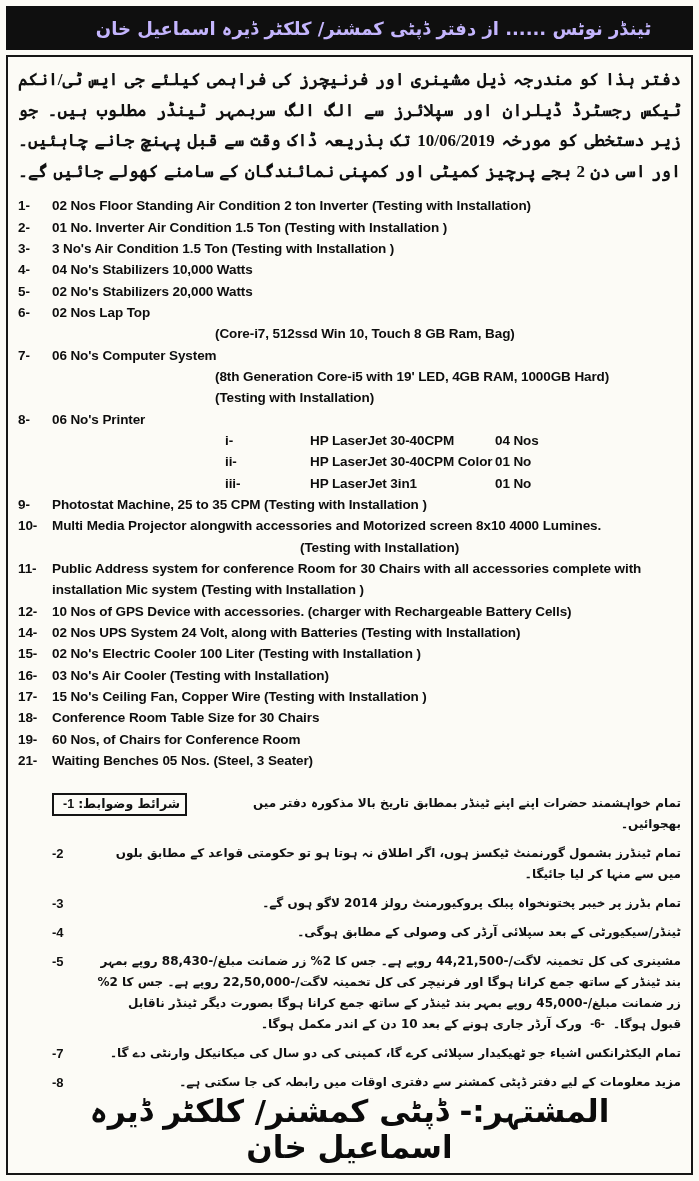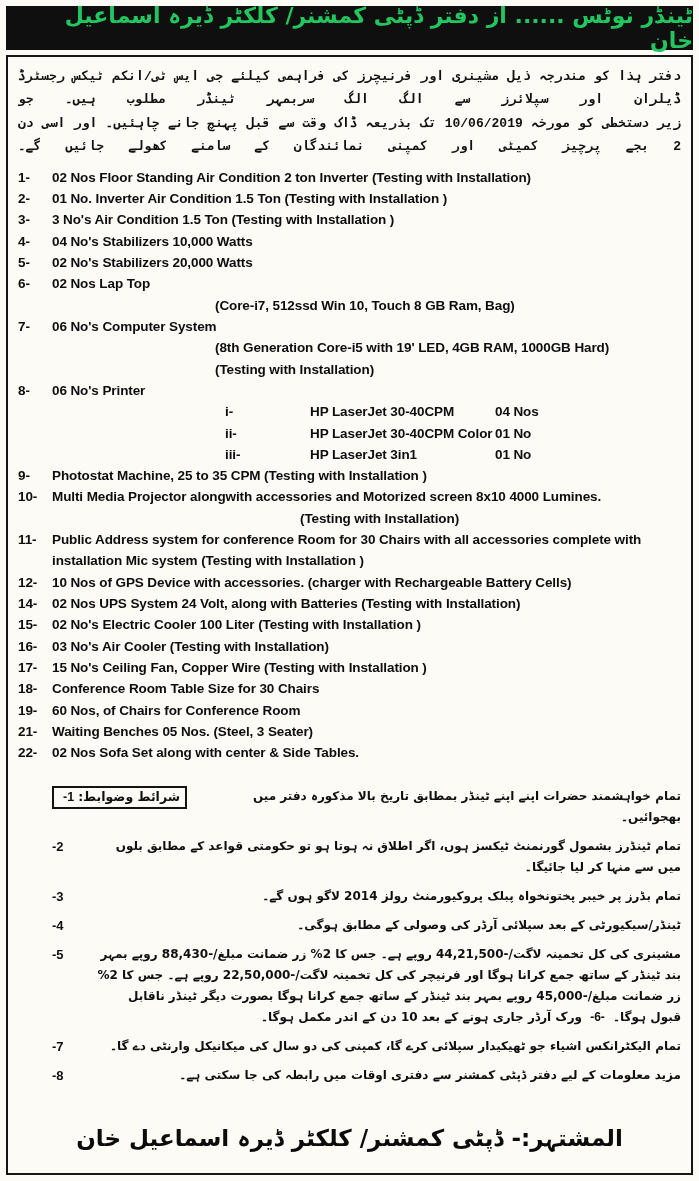--- a/index.html
+++ b/index.html
@@ -3,32 +3,32 @@
 <meta charset="utf-8">
 <style>
   * { margin:0; padding:0; box-sizing:border-box; }
   html,body { width:699px; height:1181px; }
   body { background:#dedcd5; font-family:"Liberation Sans",sans-serif; }
   .ad {
     width:699px; height:1181px; background:#fcfbf6; color:#0d0d0d;
     padding:6px; overflow:hidden;
   }
   .header-bar {
-    background:#0f0f0f; color:#22c55e; height:44px;
+    background:#0f0f0f; color:#c4b5fd; height:44px;
     display:flex; align-items:center; justify-content:center;
     direction:rtl; font-family:"DejaVu Sans",sans-serif;
-    font-weight:bold; font-size:22px;padding-left:48px;
+    font-weight:bold; font-size:18px;padding-left:48px;
   }
   .content-box {
     margin-top:5px; border:2px solid #161616; height:1120px;
     padding:8px 10px 10px; display:flex; flex-direction:column; overflow:hidden;
   }
   .intro {
-    direction:rtl; font-family:Liberation Mono, monospace;
-    font-weight:bold; font-size:13px; line-height:1.8; color:#111;
+    direction:rtl; font-family:Liberation Serif, serif;
+    font-weight:bold; font-size:17px; line-height:1.8; color:#111;
   }
   .intro .iline { text-align:justify; text-align-last:justify; }
   .list { margin-top:8px; font-weight:bold; font-size:13.5px; line-height:1.58; letter-spacing:-0.1px; }
   .irow { display:flex; }
   .inum { flex:none; width:34px; }
   .itext { flex:1; }
   .subline { padding-left:197px; }
   .subline.deep { padding-left:282px; }
   .printer-row { display:flex; padding-left:207px; }
   .proman { flex:none; width:55px; }
@@ -39,21 +39,21 @@
   .term { display:flex; align-items:flex-start; margin-top:8px;padding-left:34px; }
   .tnum { flex:none; width:42px; direction:ltr; padding-top:3px; font-family:"Liberation Sans",sans-serif; font-size:13px; }
   .ttext { flex:1; direction:rtl; line-height:1.75; }
   .terms-heading {
     flex:none; border:2px solid #141414; padding:1px 5px 3px; margin-right:8px;
     direction:rtl; font-size:12.5px; white-space:nowrap; align-self:flex-start;
   }
   .tnum-inline { direction:ltr; unicode-bidi:isolate; margin:0 4px; font-family:"Liberation Sans",sans-serif; }
   .footer {
     margin-top:auto; margin-bottom:12px; text-align:center; direction:rtl;
-    font-family:"DejaVu Sans",sans-serif; font-weight:bold; font-size:23px; color:#0b0b0b;
+    font-family:"DejaVu Sans",sans-serif; font-weight:bold; font-size:31px; color:#0b0b0b;
   }
 </style>
 </head>
 <body>
 
 <div class="ad">
 
   <div class="header-bar">
     <span>ٹینڈر نوٹس ...... از دفتر ڈپٹی کمشنر/ کلکٹر ڈیرہ اسماعیل خان</span>
   </div>
@@ -160,24 +160,20 @@
         <span class="inum">18-</span>
         <span class="itext">Conference Room Table Size for 30 Chairs</span>
       </div>
       <div class="irow">
         <span class="inum">19-</span>
         <span class="itext">60 Nos, of Chairs for Conference Room</span>
       </div>
       <div class="irow">
         <span class="inum">21-</span>
         <span class="itext">Waiting Benches 05 Nos. (Steel, 3 Seater)</span>
-      </div>
-      <div class="irow">
-        <span class="inum">22-</span>
-        <span class="itext">02 Nos Sofa Set along with center &amp; Side Tables.</span>
       </div>
 
     </div>
 
     <div class="terms">
 
       <div class="term">
         <span class="terms-heading"><span>شرائط وضوابط:</span><span class="tnum-inline">-1</span></span>
         <div class="ttext">تمام خواہشمند حضرات اپنے اپنے ٹینڈر بمطابق تاریخ بالا مذکورہ دفتر میں بھجوائیں۔</div>
       </div>

